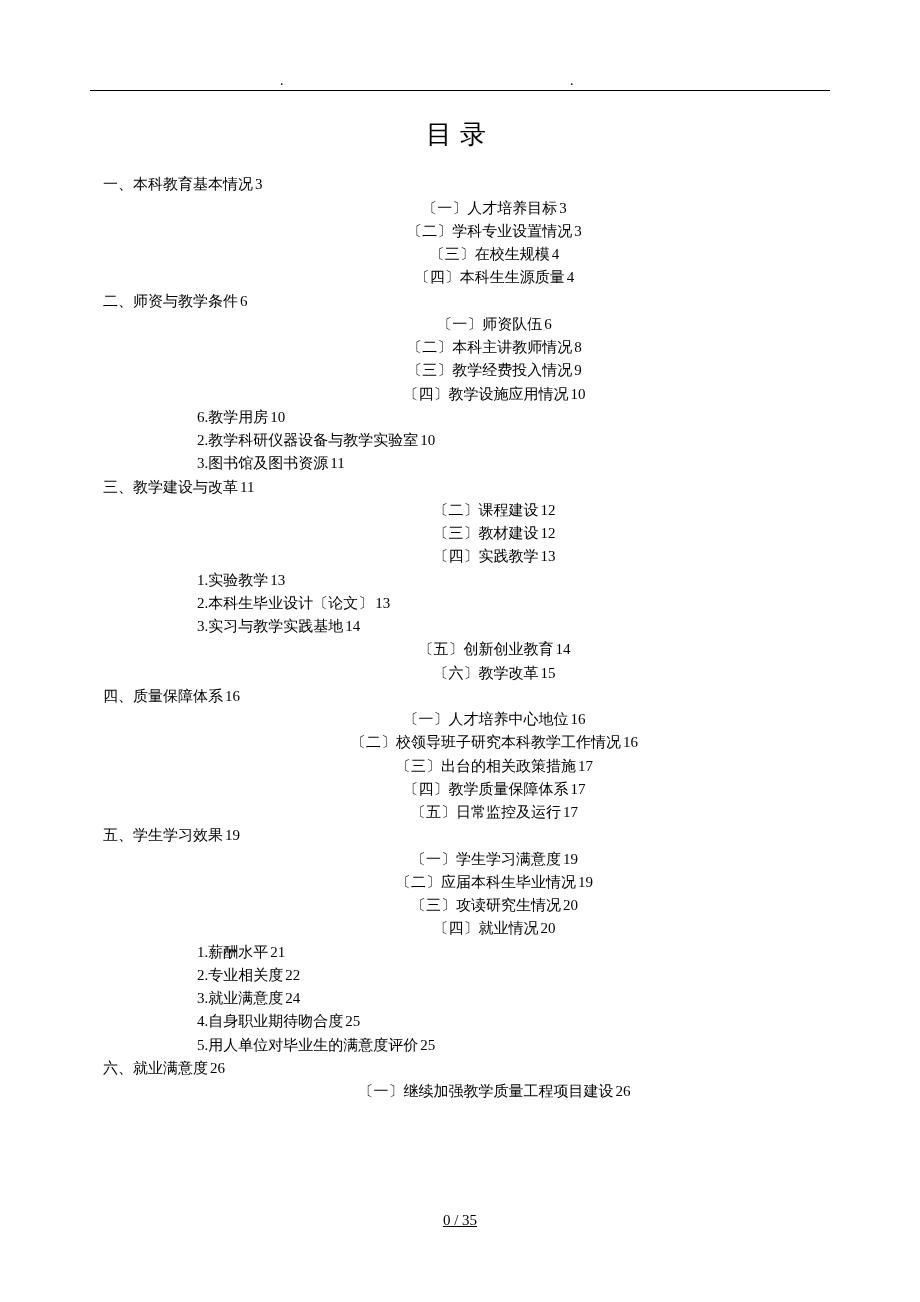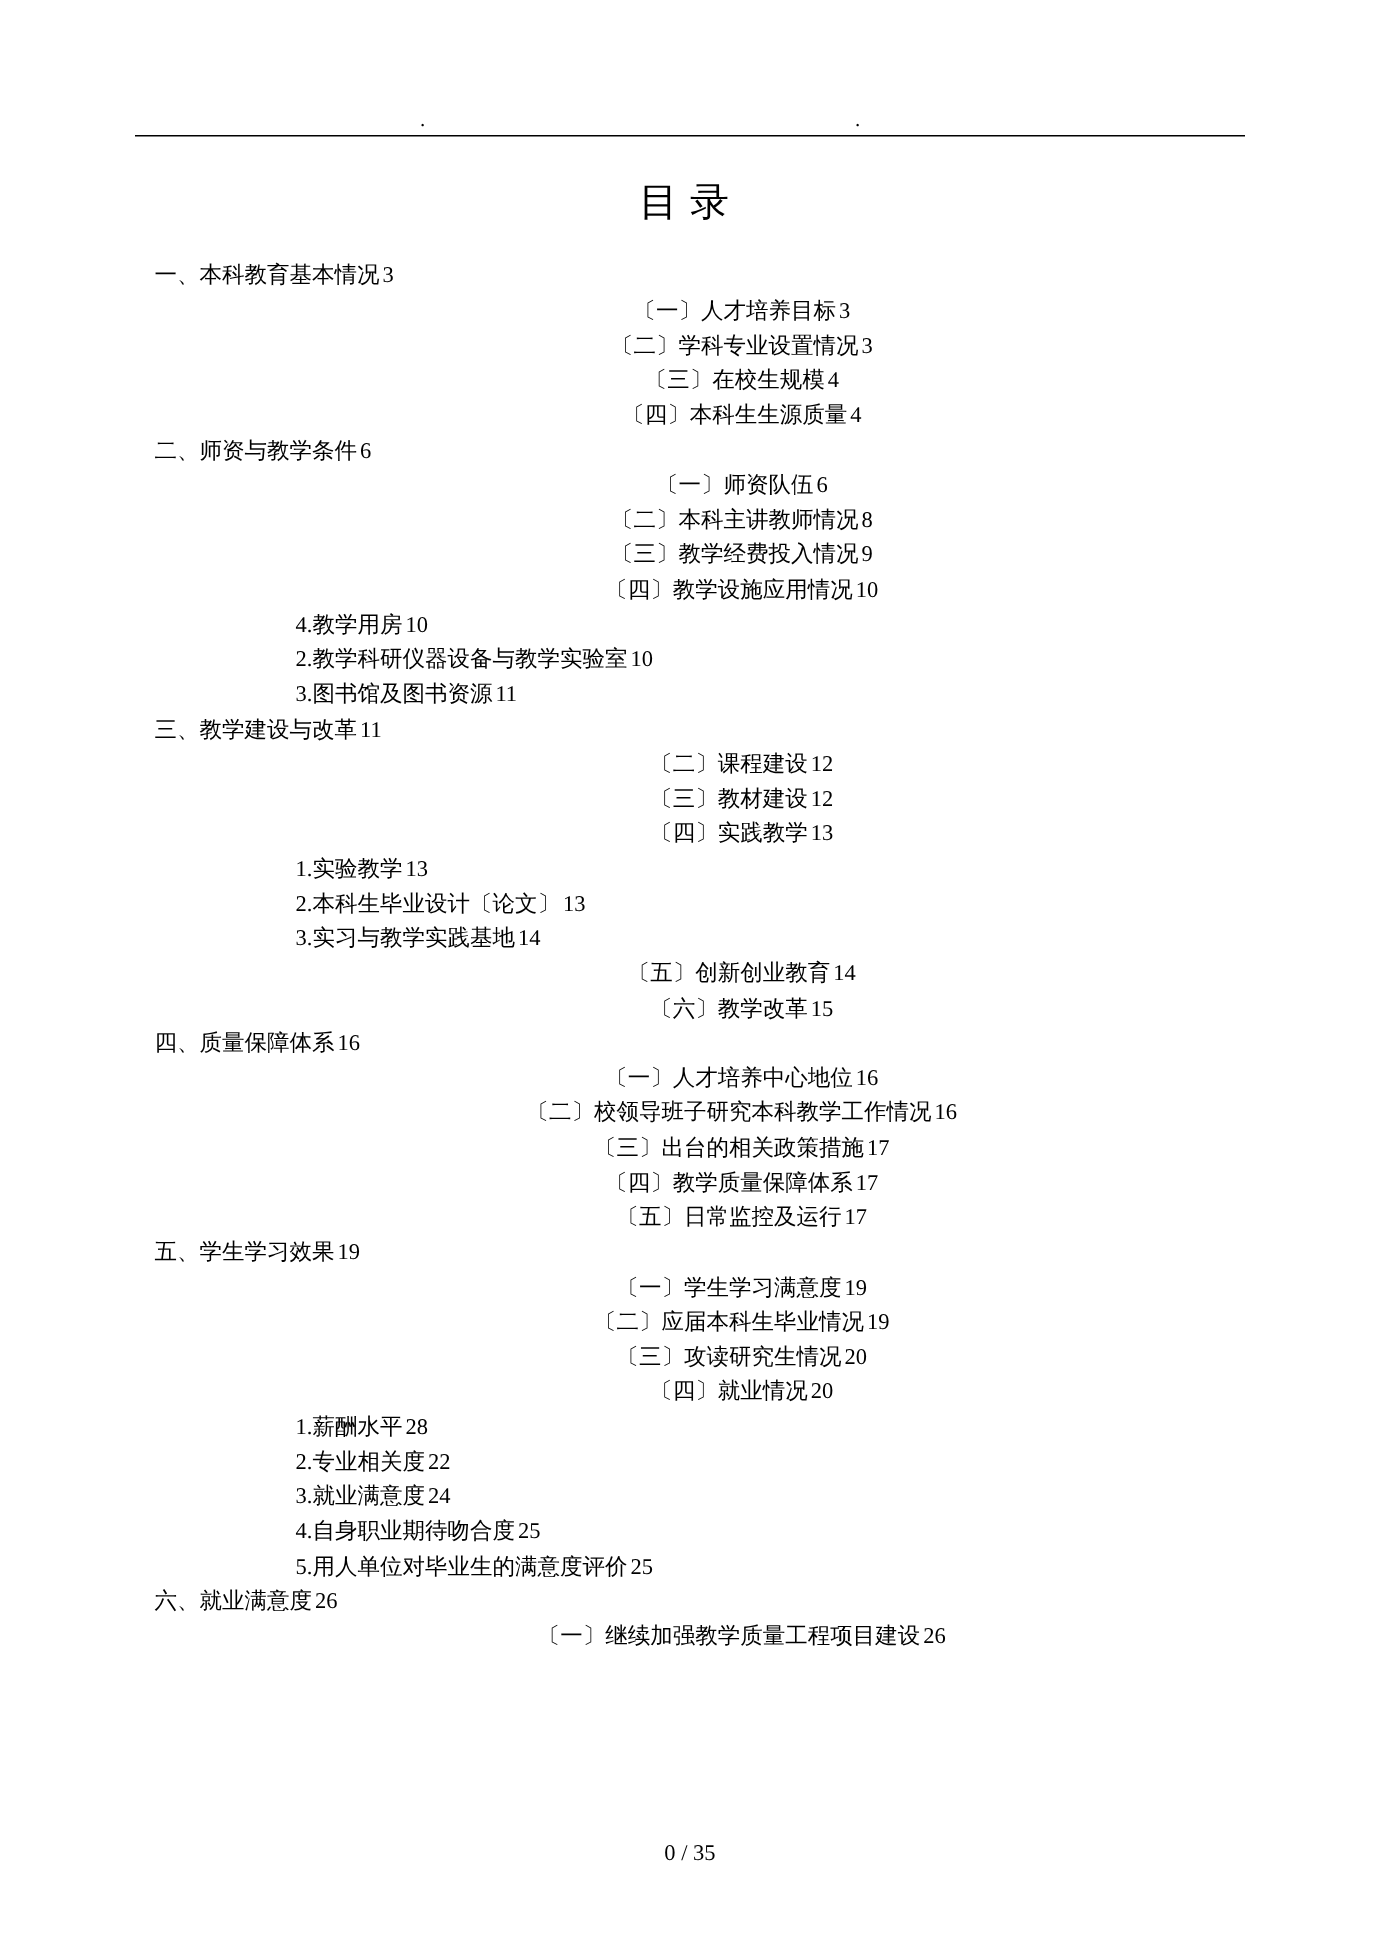--- a/index.html
+++ b/index.html
@@ -42,25 +42,26 @@
     padding-left: 0;
     margin-left: 13px;
   }
   .lvl1 { margin-left: 0; }
   .lvl2 { margin-left: 56px; text-align: center; }
   .lvl3 { margin-left: 94px; }
   .entry { white-space: nowrap; }
   .entry .page-num { margin-left: 2px; }
   .footer {
     position: absolute;
-    bottom: 54px;
+    bottom: 70px;
     left: 0;
     width: 100%;
     text-align: center;
     font-size: 15px;
+    text-decoration: underline;
   }
 </style>
 </head>
 <body>
 
 <div class="page">
   <div class="header-dots">
     <span class="dot left">.</span>
     <span class="dot right">.</span>
   </div>
@@ -72,21 +73,21 @@
       <div class="entry lvl1"><span>一、本科教育基本情况</span><span class="page-num">3</span></div>
       <div class="entry lvl2"><span>〔一〕人才培养目标</span><span class="page-num">3</span></div>
       <div class="entry lvl2"><span>〔二〕学科专业设置情况</span><span class="page-num">3</span></div>
       <div class="entry lvl2"><span>〔三〕在校生规模</span><span class="page-num">4</span></div>
       <div class="entry lvl2"><span>〔四〕本科生生源质量</span><span class="page-num">4</span></div>
       <div class="entry lvl1"><span>二、师资与教学条件</span><span class="page-num">6</span></div>
       <div class="entry lvl2"><span>〔一〕师资队伍</span><span class="page-num">6</span></div>
       <div class="entry lvl2"><span>〔二〕本科主讲教师情况</span><span class="page-num">8</span></div>
       <div class="entry lvl2"><span>〔三〕教学经费投入情况</span><span class="page-num">9</span></div>
       <div class="entry lvl2"><span>〔四〕教学设施应用情况</span><span class="page-num">10</span></div>
-      <div class="entry lvl3"><span>4.教学用房</span><span class="page-num">10</span></div>
+      <div class="entry lvl3"><span>6.教学用房</span><span class="page-num">10</span></div>
       <div class="entry lvl3"><span>2.教学科研仪器设备与教学实验室</span><span class="page-num">10</span></div>
       <div class="entry lvl3"><span>3.图书馆及图书资源</span><span class="page-num">11</span></div>
       <div class="entry lvl1"><span>三、教学建设与改革</span><span class="page-num">11</span></div>
       <div class="entry lvl2"><span>〔二〕课程建设</span><span class="page-num">12</span></div>
       <div class="entry lvl2"><span>〔三〕教材建设</span><span class="page-num">12</span></div>
       <div class="entry lvl2"><span>〔四〕实践教学</span><span class="page-num">13</span></div>
       <div class="entry lvl3"><span>1.实验教学</span><span class="page-num">13</span></div>
       <div class="entry lvl3"><span>2.本科生毕业设计〔论文〕</span><span class="page-num">13</span></div>
       <div class="entry lvl3"><span>3.实习与教学实践基地</span><span class="page-num">14</span></div>
       <div class="entry lvl2"><span>〔五〕创新创业教育</span><span class="page-num">14</span></div>
@@ -95,21 +96,21 @@
       <div class="entry lvl2"><span>〔一〕人才培养中心地位</span><span class="page-num">16</span></div>
       <div class="entry lvl2"><span>〔二〕校领导班子研究本科教学工作情况</span><span class="page-num">16</span></div>
       <div class="entry lvl2"><span>〔三〕出台的相关政策措施</span><span class="page-num">17</span></div>
       <div class="entry lvl2"><span>〔四〕教学质量保障体系</span><span class="page-num">17</span></div>
       <div class="entry lvl2"><span>〔五〕日常监控及运行</span><span class="page-num">17</span></div>
       <div class="entry lvl1"><span>五、学生学习效果</span><span class="page-num">19</span></div>
       <div class="entry lvl2"><span>〔一〕学生学习满意度</span><span class="page-num">19</span></div>
       <div class="entry lvl2"><span>〔二〕应届本科生毕业情况</span><span class="page-num">19</span></div>
       <div class="entry lvl2"><span>〔三〕攻读研究生情况</span><span class="page-num">20</span></div>
       <div class="entry lvl2"><span>〔四〕就业情况</span><span class="page-num">20</span></div>
-      <div class="entry lvl3"><span>1.薪酬水平</span><span class="page-num">28</span></div>
+      <div class="entry lvl3"><span>1.薪酬水平</span><span class="page-num">21</span></div>
       <div class="entry lvl3"><span>2.专业相关度</span><span class="page-num">22</span></div>
       <div class="entry lvl3"><span>3.就业满意度</span><span class="page-num">24</span></div>
       <div class="entry lvl3"><span>4.自身职业期待吻合度</span><span class="page-num">25</span></div>
       <div class="entry lvl3"><span>5.用人单位对毕业生的满意度评价</span><span class="page-num">25</span></div>
       <div class="entry lvl1"><span>六、就业满意度</span><span class="page-num">26</span></div>
       <div class="entry lvl2"><span>〔一〕继续加强教学质量工程项目建设</span><span class="page-num">26</span></div>
     </div>
 
   <div class="footer">0 / 35</div>
 </div>

